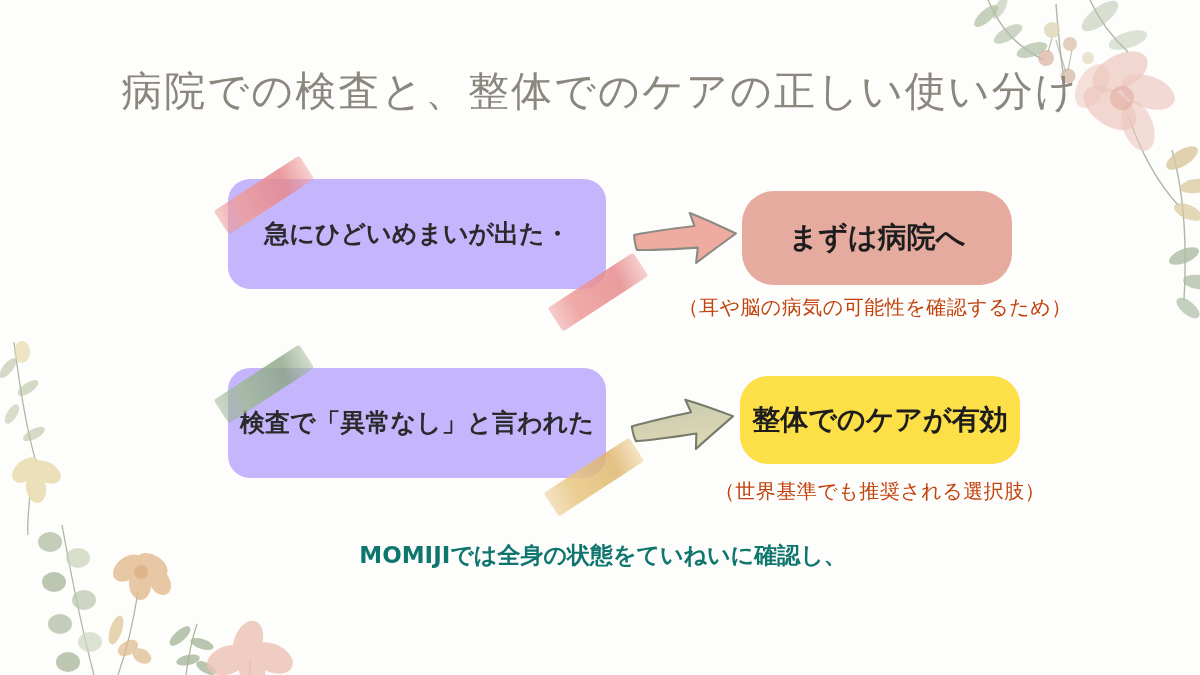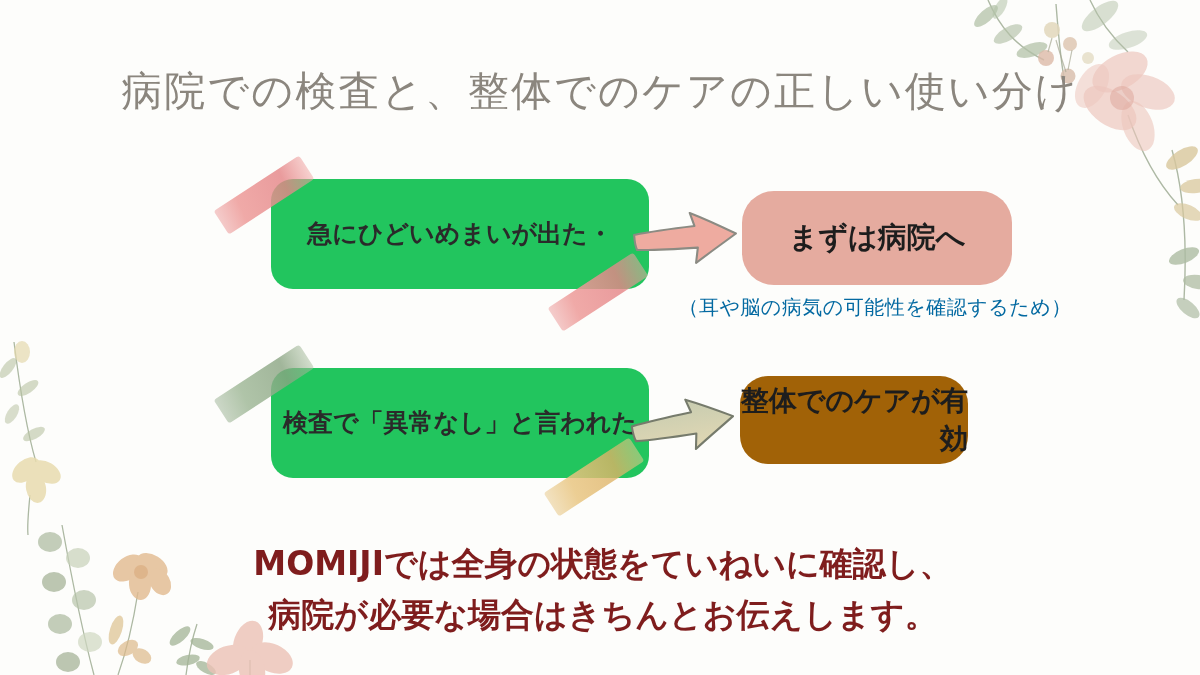--- a/index.html
+++ b/index.html
@@ -13,23 +13,23 @@
   #decor-left { left:0; top:330px; }
 
   .page-title {
     position:absolute; left:0; right:0; top:60px; margin:4px;
     text-align:center; font-size:41px; font-weight:500;
     letter-spacing:2px; color:#8b867e;
   }
 
   .cond-box {
     position:absolute; width:378px; height:110px;
-    background:#22c55e; border-radius:22px;
+    background:#c4b5fd; border-radius:22px;
     display:flex; flex-direction:column; align-items:center; justify-content:center;
-    text-align:center; color:#2a2a2a; font-size:25px; font-weight:600; line-height:1.6;margin-left:43px;
+    text-align:center; color:#2a2a2a; font-size:25px; font-weight:600; line-height:1.6;
   }
   #cond-box-1 { left:228px; top:179px; }
   #cond-box-2 { left:228px; top:368px; }
   .cond-line { display:block; }
 
   .tape {
     position:absolute; width:102px; height:28px; border-radius:3px;
     transform:rotate(-33deg);
   }
   .tape-pink  { background:linear-gradient(100deg, rgba(234,148,148,0.45) 0%, rgba(238,158,156,0.88) 25%, rgba(229,134,136,0.82) 72%, rgba(242,170,168,0.5) 100%); }
@@ -39,41 +39,41 @@
   #tape-2 { left:547px; top:278px; }
   #tape-3 { left:213px; top:370px; }
   #tape-4 { left:543px; top:463px; }
 
   .arrow-wrap { position:absolute; }
   #arrow-1 { left:628px; top:206px; transform:rotate(-4deg); }
   #arrow-2 { left:626px; top:393px; transform:rotate(-9deg); }
 
   .result-box {
     position:absolute; display:flex; align-items:center; justify-content:center;
-    color:#1d1d1d; font-weight:700; text-align:right;
+    color:#1d1d1d; font-weight:700; text-align:left;
   }
   #result-box-1 {
     left:742px; top:191px; width:270px; height:94px;
     background:#e5ab9f; border-radius:32px; font-size:29px;
   }
   #result-box-2 {
-    left:740px; top:376px; width:228px; height:88px;
-    background:#a16207; border-radius:28px; font-size:28px;
+    left:740px; top:376px; width:280px; height:88px;
+    background:#fde047; border-radius:28px; font-size:28px;
   }
 
   .caption {
-    position:absolute; text-align:center; color:#0369a1;
+    position:absolute; text-align:center; color:#c2410c;
     font-size:20px; font-weight:500; letter-spacing:0.5px;
   }
   #caption-1 { left:650px; top:294px; width:450px; }
   #caption-2 { left:670px; top:478px; width:420px; }
 
   .footer-note {
     position:absolute; left:0; right:0; top:538px;
-    text-align:center; color:#7f1d1d; font-size:33px; font-weight:600; line-height:1.55;padding-left:6px;
+    text-align:center; color:#0f766e; font-size:23px; font-weight:600; line-height:1.55;padding-left:6px;
   }
   .footer-line { display:block; }
 </style>
 </head>
 <body>
 
 <div class="stage">
 
   <svg id="decor-top-right" class="decor-svg" width="240" height="340" viewBox="0 0 240 340">
     <g stroke="#9aa88f" stroke-width="1.4" fill="none" opacity="0.8">
@@ -204,19 +204,19 @@
         <linearGradient id="arrow-green-grad" x1="0" y1="0" x2="0" y2="1">
           <stop offset="0" stop-color="#c7ccb0"></stop>
           <stop offset="1" stop-color="#e2d8b4"></stop>
         </linearGradient>
       </defs>
       <path d="M7 26 C30 23, 50 22, 71 21 L67 7 C84 15, 100 24, 114 32 C100 41, 85 50, 70 60 L73 44 C52 44, 30 44, 9 42 C7 37, 7 31, 7 26 Z" fill="url(#arrow-green-grad)" stroke="#767b6c" stroke-width="2.2" stroke-linejoin="round"></path>
     </svg>
   </div>
 
   <div class="result-box" id="result-box-2">整体でのケアが有効</div>
+  <div class="caption" id="caption-2">（世界基準でも推奨される選択肢）</div>
 
   <div class="footer-note">
     <span class="footer-line">MOMIJIでは全身の状態をていねいに確認し、</span>
-    <span class="footer-line">病院が必要な場合はきちんとお伝えします。</span>
   </div>
 
 </div>
 
 </body></html>

